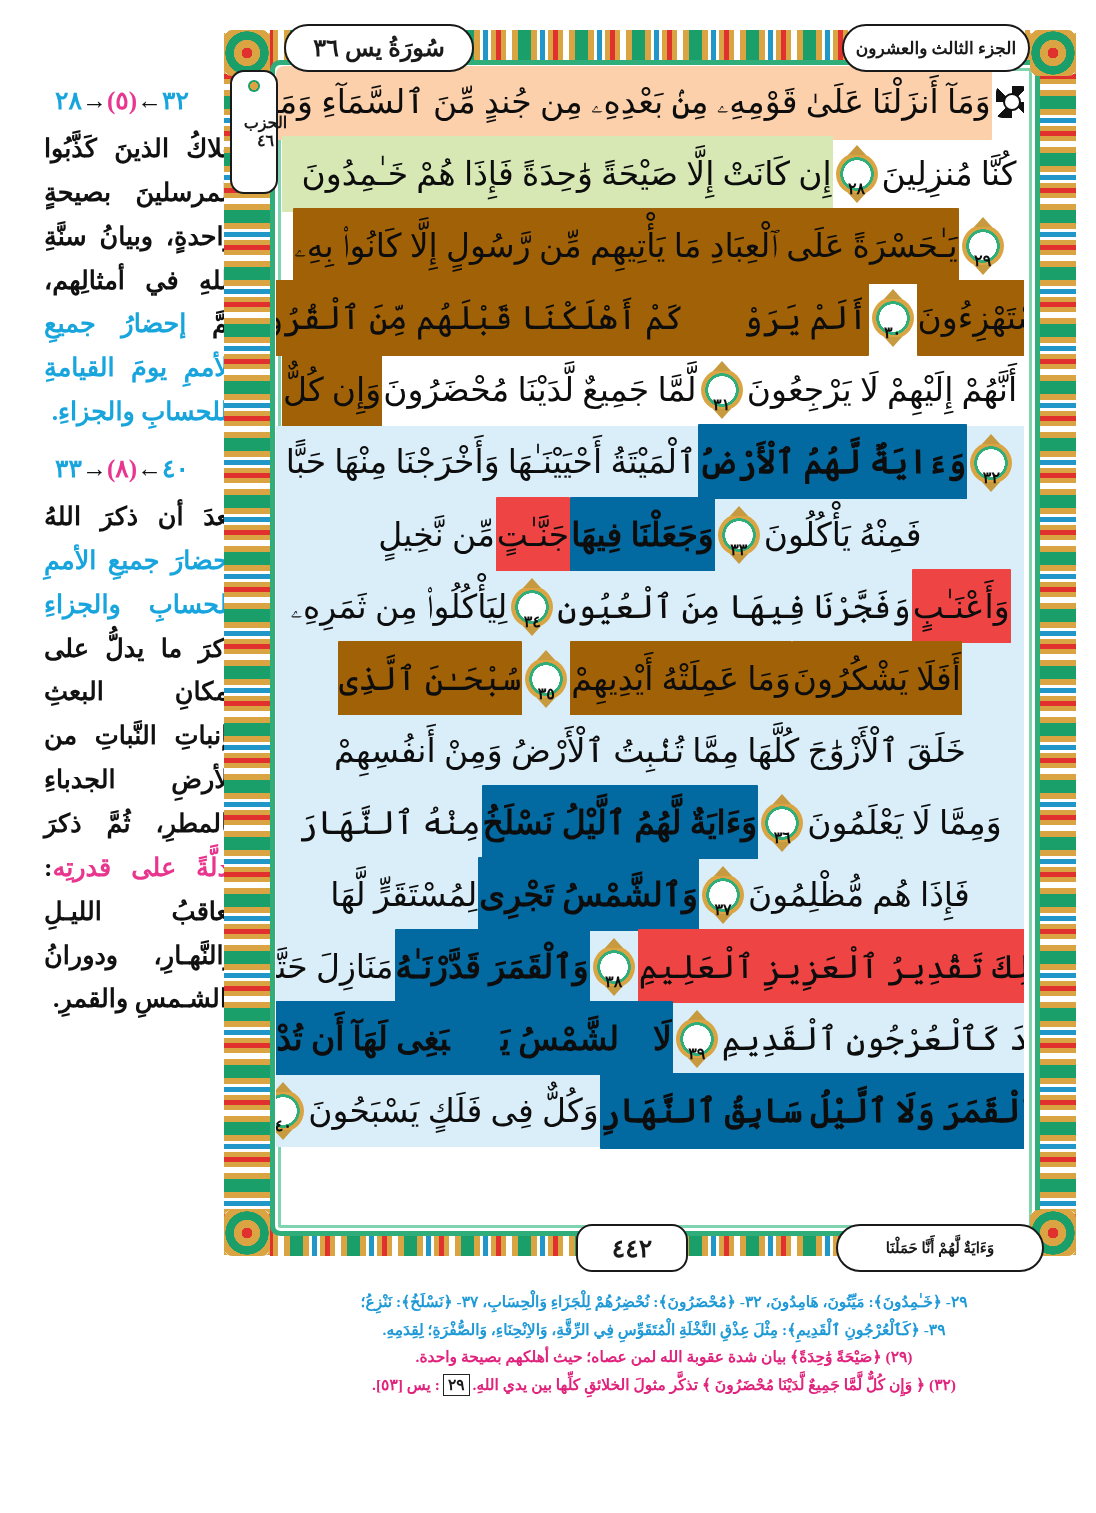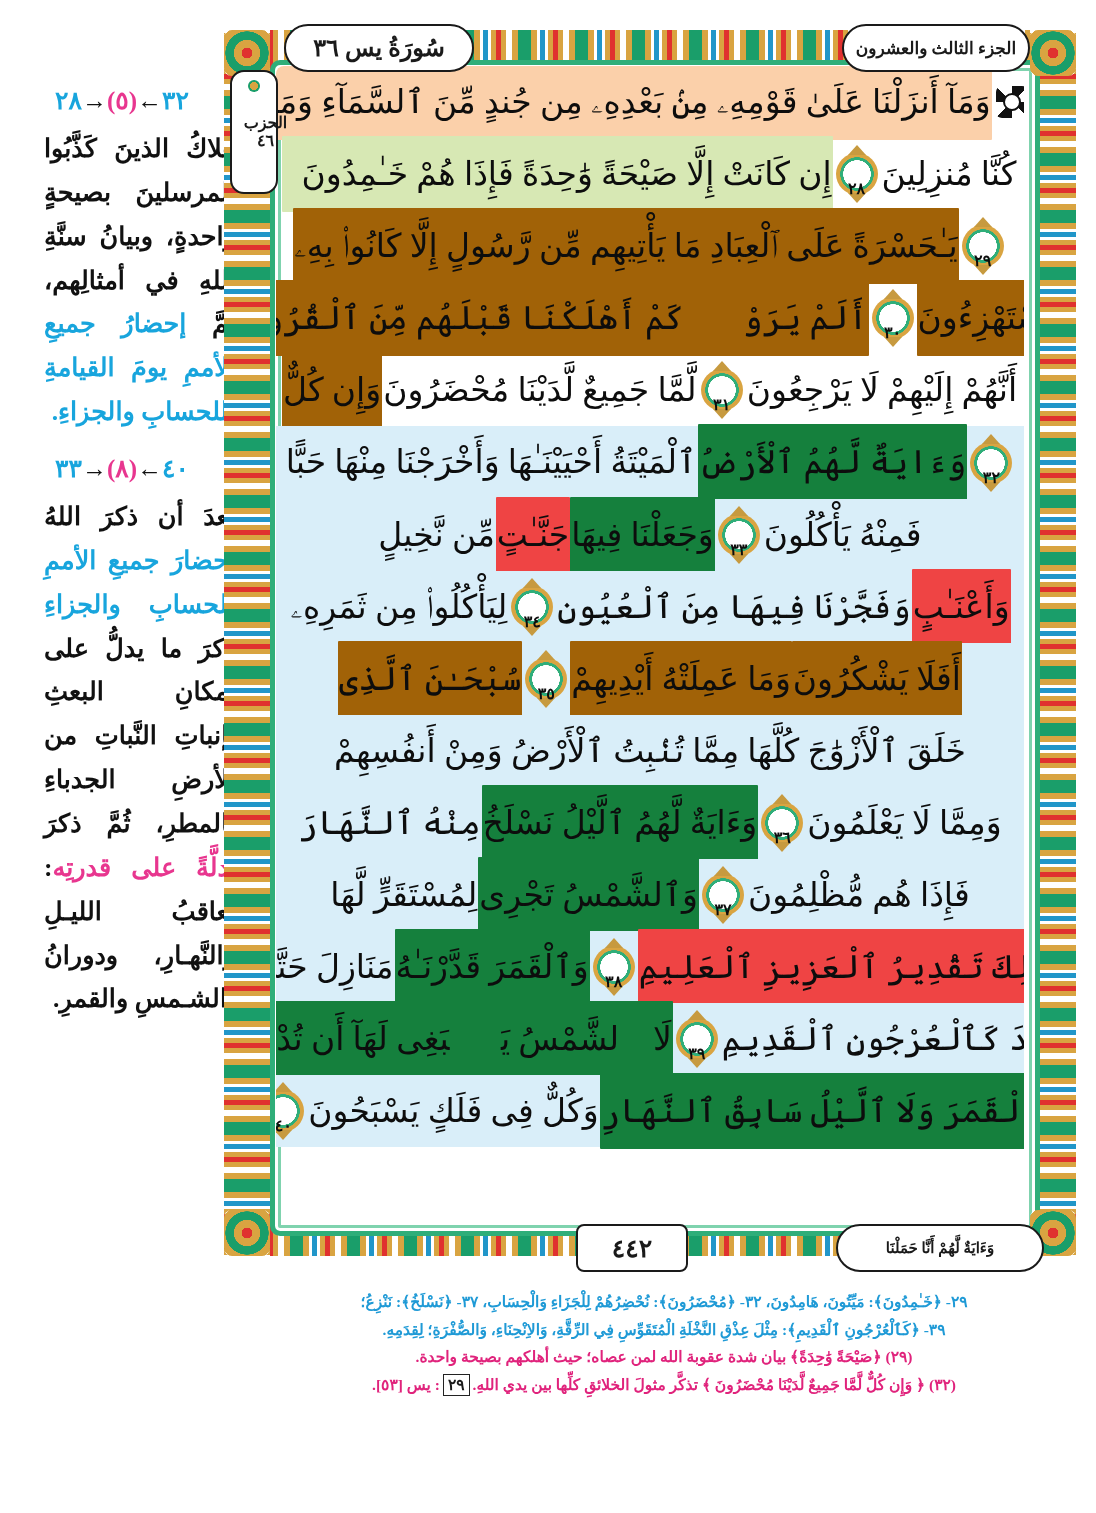--- a/index.html
+++ b/index.html
@@ -85,21 +85,21 @@
 
   
   .cartouche{
     position:absolute;background:#ffffff;border:2.5px solid #1a1a1a;
     border-radius:26px;display:flex;align-items:center;justify-content:center;
     font-weight:bold;color:#1a1a1a;z-index:6;white-space:nowrap;
   }
   #surah-cartouche{left:60px;top:16px;width:186px;height:44px;font-size:24px;}
   #juz-cartouche{left:618px;top:16px;width:184px;height:44px;font-size:17px;}
   #page-cartouche{left:352px;top:1216px;width:108px;height:44px;font-size:25px;
-    border-radius:8px;}
+    border-radius:16px;}
   #catchword-cartouche{left:612px;top:1216px;width:204px;height:44px;font-size:15px;}
 
   
   #hizb-marker{
     position:absolute;left:6px;top:62px;width:44px;height:120px;
     background:#ffffff;border:2.5px solid #1a1a1a;border-radius:14px;
     display:flex;align-items:center;justify-content:center;z-index:7;
   }
   #hizb-marker .hz{
     font-size:16px;color:#1a1a1a;font-weight:bold;text-align:center;
@@ -122,21 +122,21 @@
     font-size:33px;color:#0d0d0d;font-weight:normal;
     font-family:"Liberation Serif","DejaVu Serif",serif;
     padding:0 4px;box-sizing:border-box;
     display:flex;align-items:center;justify-content:center;
   }
   .ayah-line > span{display:inline-block;}
   .seg{padding:2px 1px;border-radius:1px;}
   .bg-orange{background:#fbd0aa;}
   .bg-green{background:#d7e8b4;padding-left:19px;}
   .bg-yellow{background:#a16207;}
-  .bg-pink{background:#15803d;}
+  .bg-pink{background:#0369a1;font-weight:bold;}
   .bg-grey{background:#ef4444;}
   .bg-none{background:transparent;}
   .blue-page{background:#d9eef9;}
 
   
   .ayah-mark{
     display:inline-flex;align-items:center;justify-content:center;
     width:42px;height:42px;margin:0 3px;vertical-align:middle;
     font-size:16px;font-weight:bold;color:#0d0d0d;
     background:

